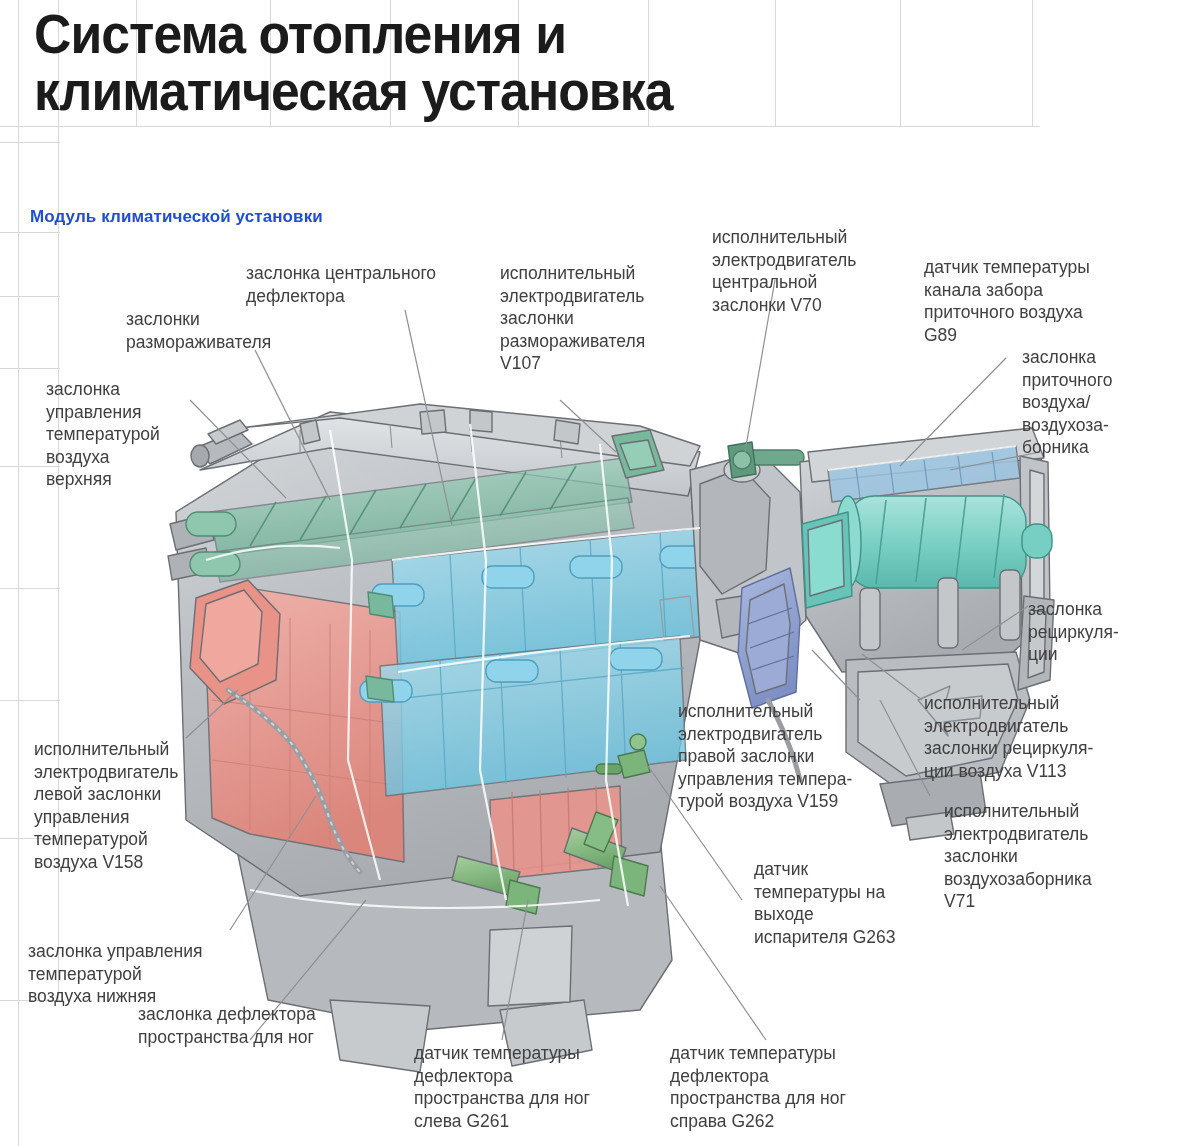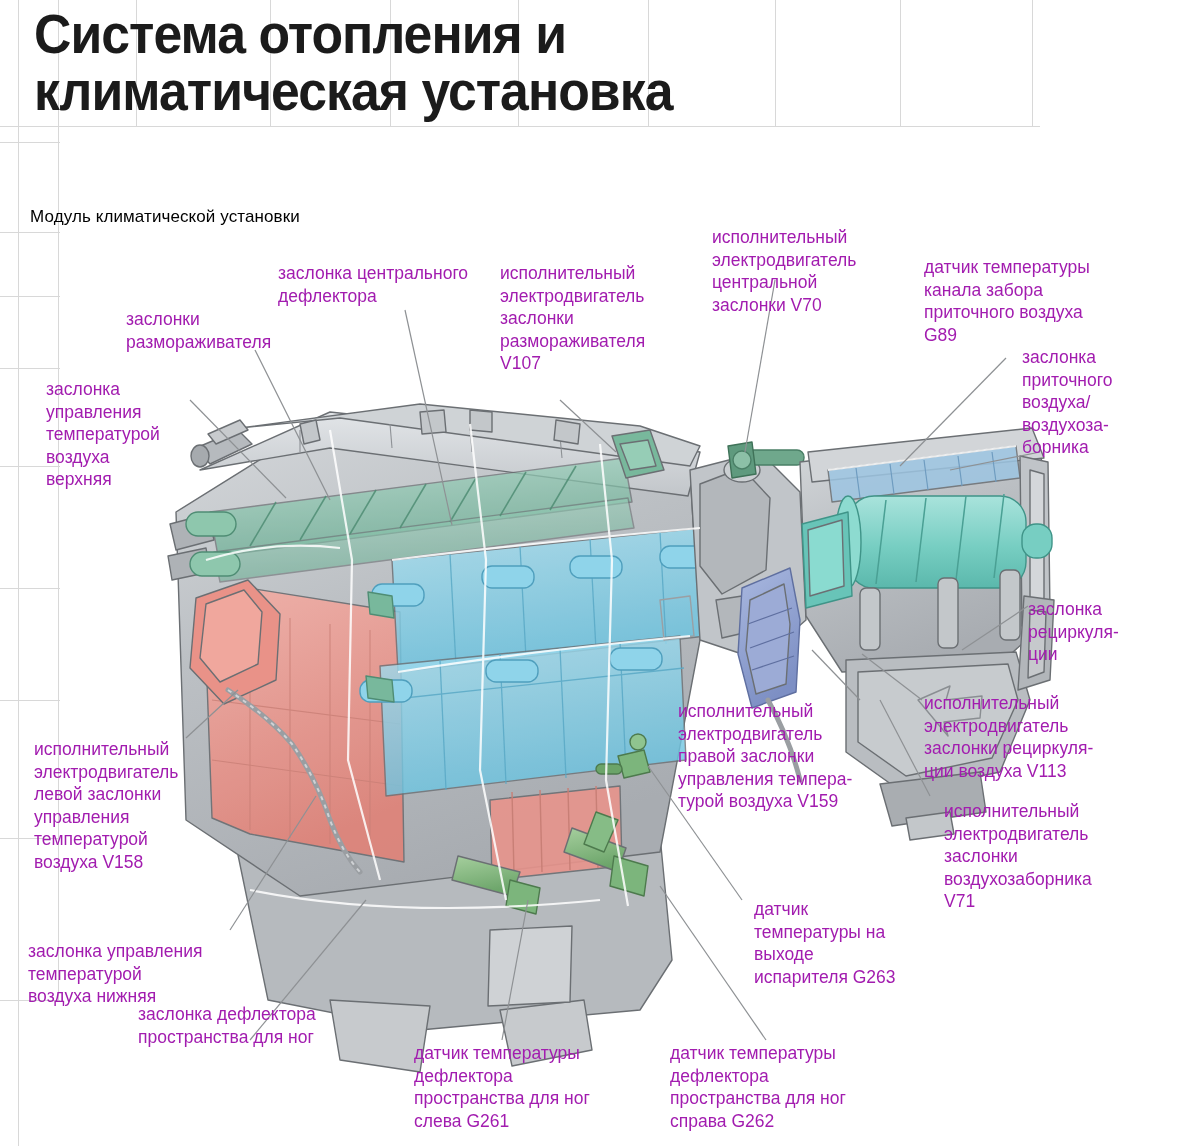--- a/index.html
+++ b/index.html
@@ -18,27 +18,27 @@
   #title{
     position:absolute;left:34px;top:6px;width:1010px;
     font-family:"Liberation Sans","DejaVu Sans",sans-serif;
     font-weight:bold;font-size:55px;line-height:57px;
     letter-spacing:-1px;color:#1b1b1b;
     transform:scaleX(.94);transform-origin:left top;
     white-space:pre-line;
   }
   #subtitle{
     position:absolute;left:30px;top:207px;
-    font-weight:normal;font-size:17px;color:#000000;letter-spacing:.1px;
+    font-weight:bold;font-size:17px;color:#1d4ed8;letter-spacing:.1px;
   }
 
   
   .lbl{
     position:absolute;font-size:17.5px;line-height:22.5px;
-    color:#a21caf;white-space:pre-line;
+    color:#404040;white-space:pre-line;
   }
 
   
   #leaders{position:absolute;left:0;top:0;width:1200px;height:1146px;}
 
   
   #art{position:absolute;left:0;top:0;width:1200px;height:1146px;}
 </style>
 </head>
 <body>
@@ -369,21 +369,21 @@
 
     <path d="M502,1040 L528,900"></path>
 
     <path d="M766,1040 L660,886"></path>
   </g>
 </svg>
 
 <div class="lbl" style="left:126px;  top:308px;  width:210px;">заслонки
 размораживателя</div>
 
-<div class="lbl" style="left:246px;  top:262px;  width:260px;margin-left:32px;">заслонка центрального
+<div class="lbl" style="left:246px;  top:262px;  width:260px;">заслонка центрального
 дефлектора</div>
 
 <div class="lbl" style="left:500px;  top:262px;  width:200px;">исполнительный
 электродвигатель
 заслонки
 размораживателя
 V107</div>
 
 <div class="lbl" style="left:712px;  top:226px;  width:200px;">исполнительный
 электродвигатель
@@ -432,21 +432,21 @@
 электродвигатель
 левой заслонки
 управления
 температурой
 воздуха V158</div>
 
 <div class="lbl" style="left:28px;   top:940px;  width:250px;">заслонка управления
 температурой
 воздуха нижняя</div>
 
-<div class="lbl" style="left:754px;  top:898px;  width:210px;">датчик
+<div class="lbl" style="left:754px;  top:858px;  width:210px;">датчик
 температуры на
 выходе
 испарителя G263</div>
 
 <div class="lbl" style="left:138px;  top:1003px; width:250px;">заслонка дефлектора
 пространства для ног</div>
 
 <div class="lbl" style="left:414px;  top:1042px; width:250px;">датчик температуры
 дефлектора
 пространства для ног

